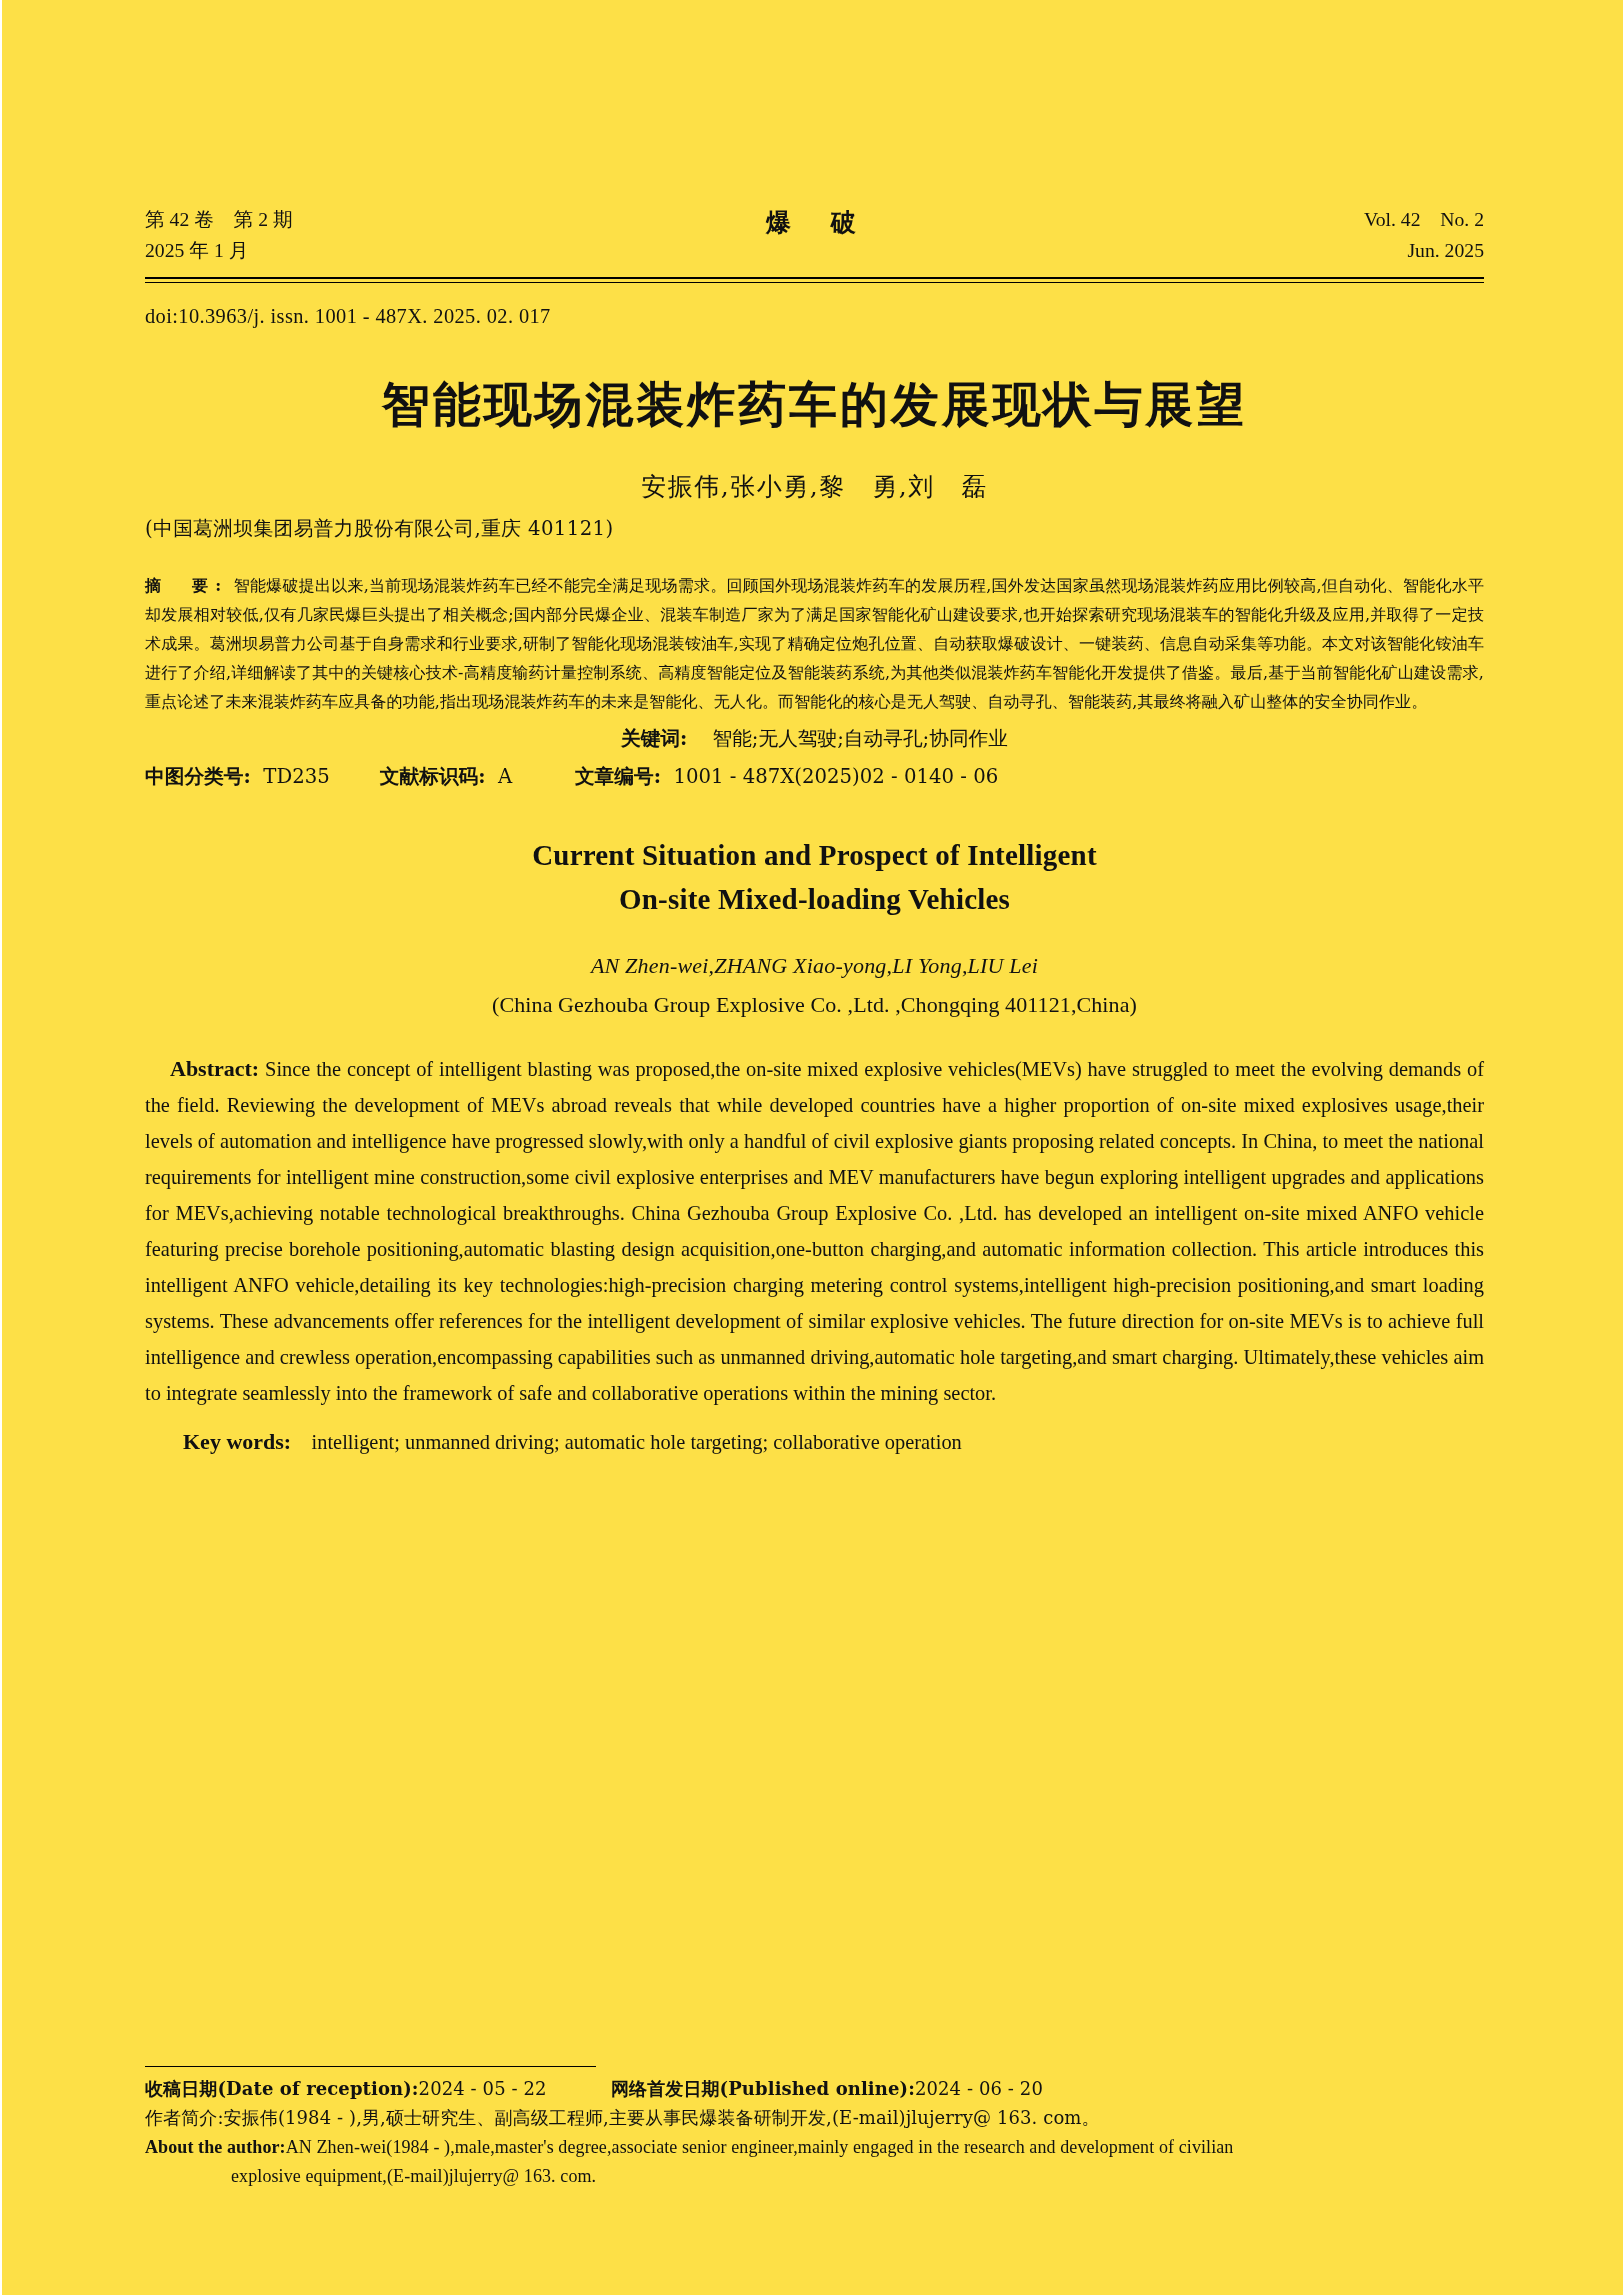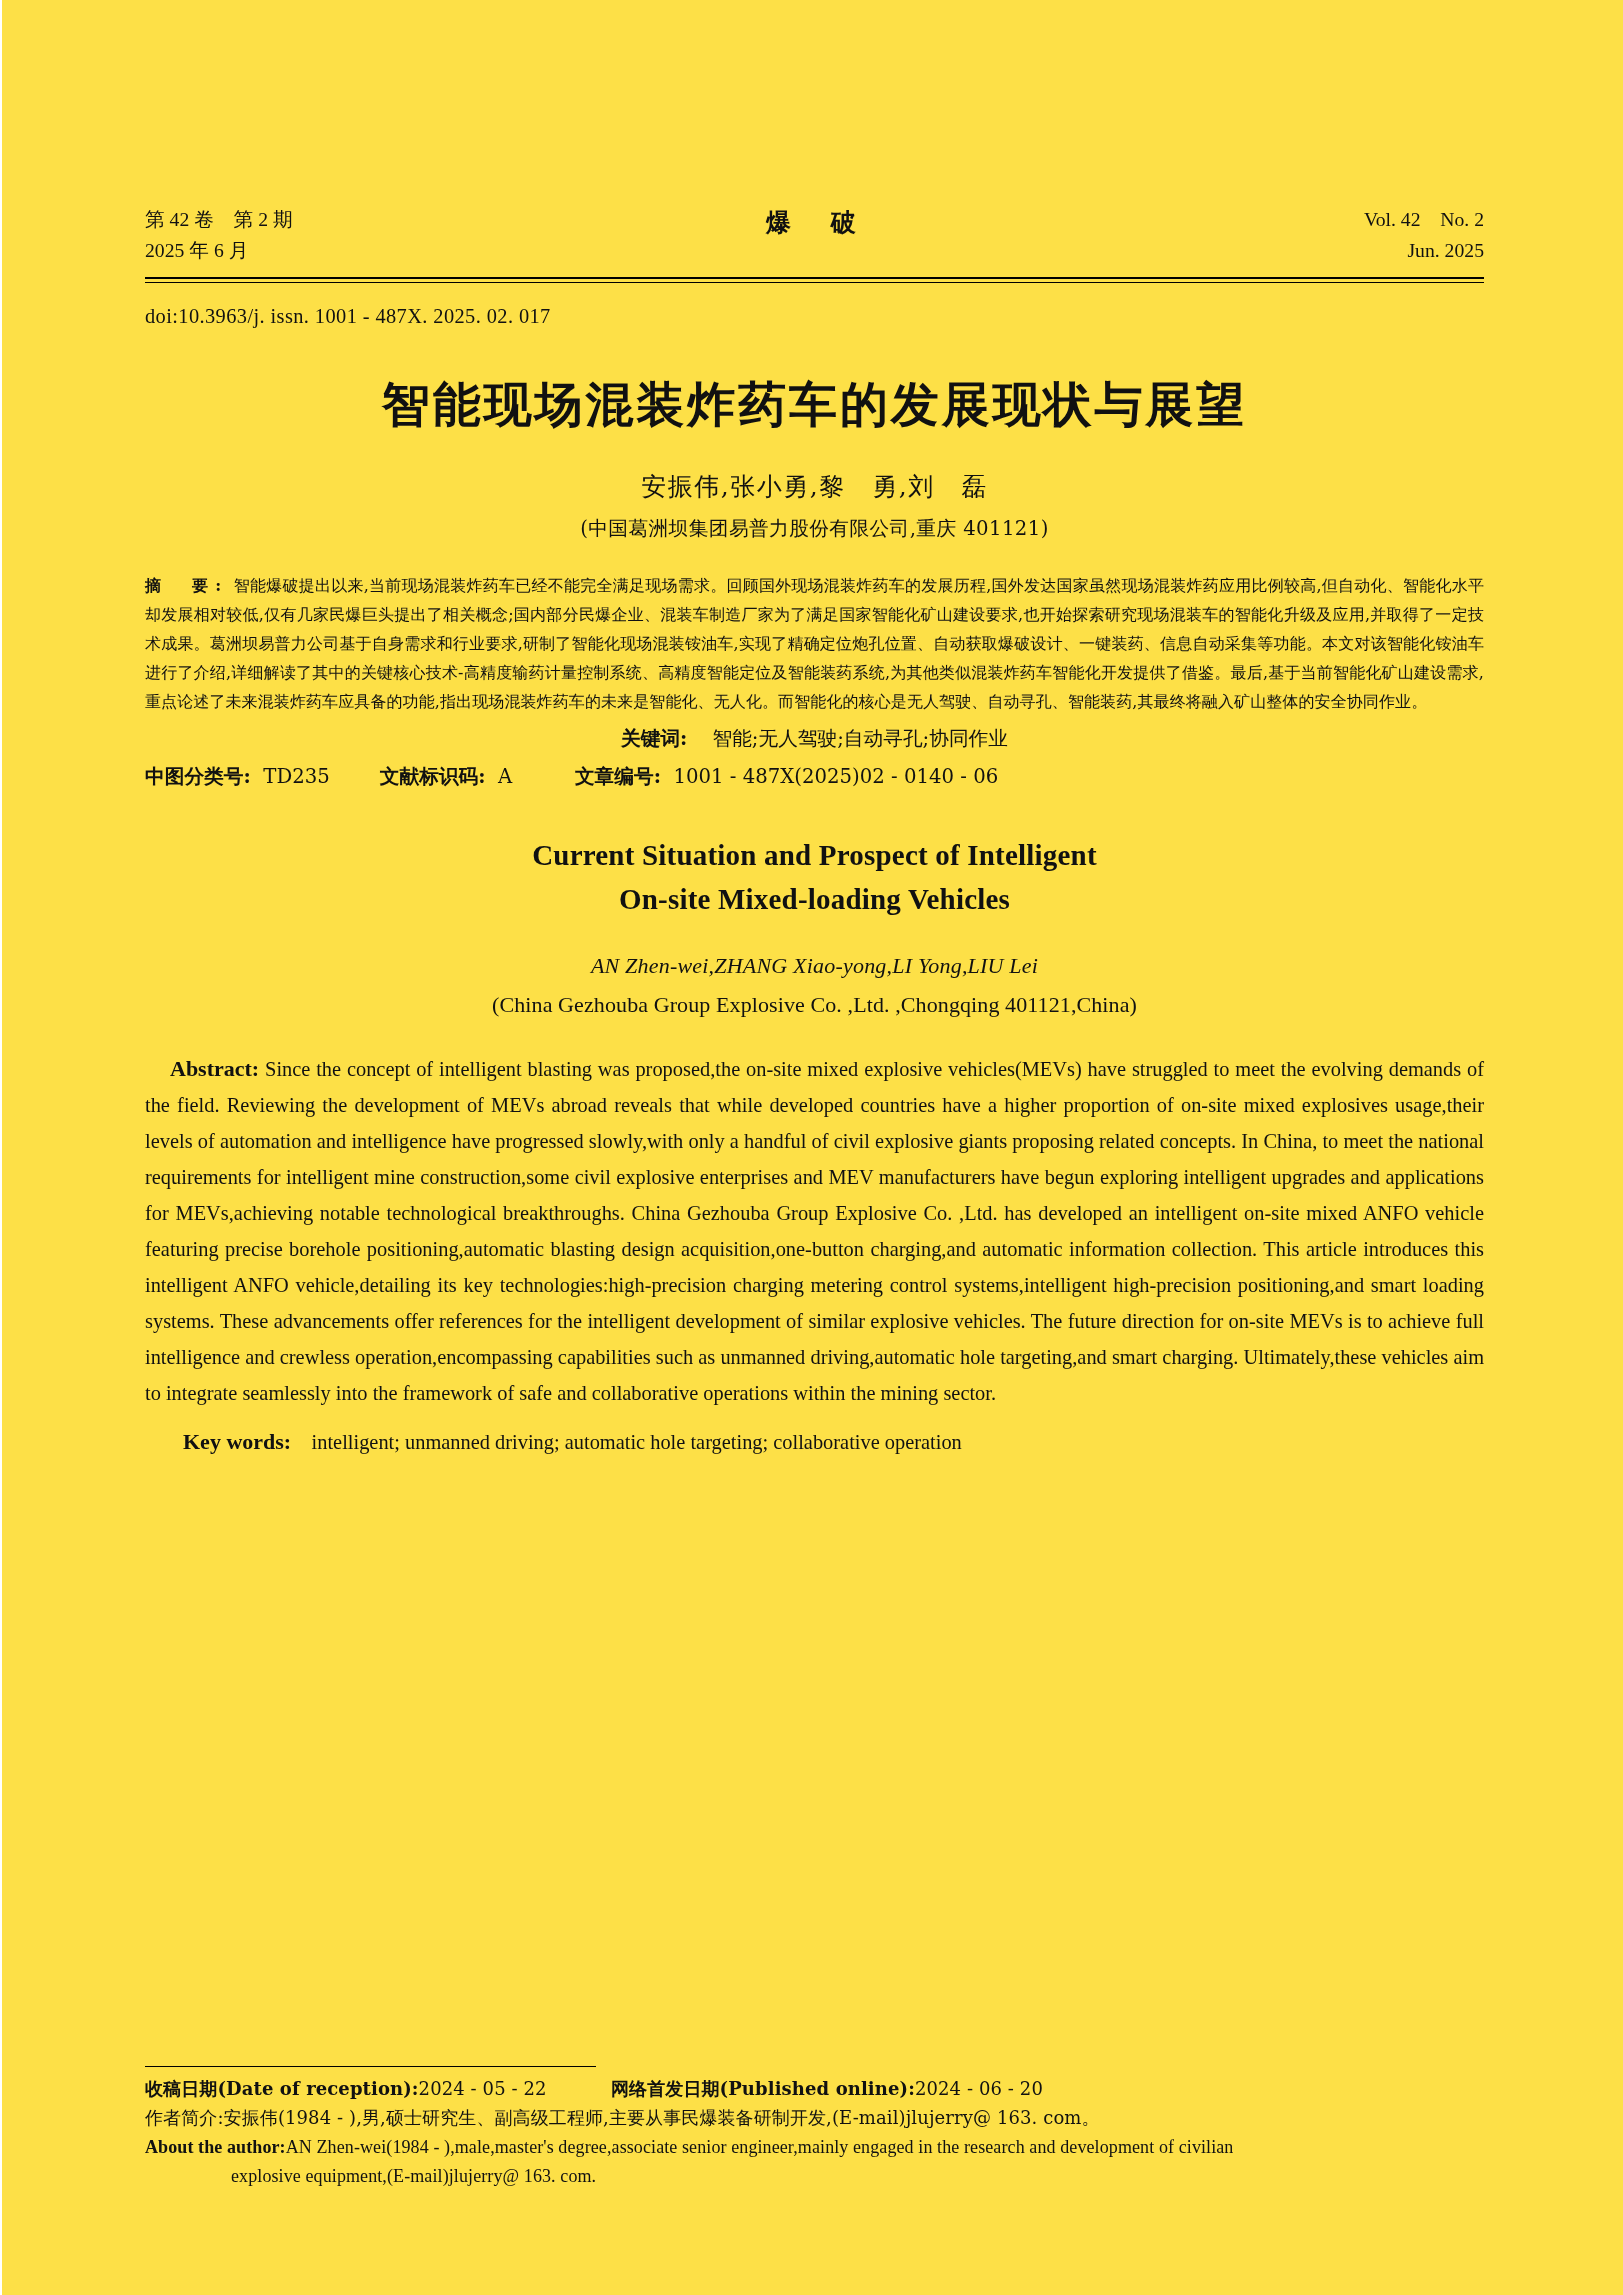--- a/index.html
+++ b/index.html
@@ -83,21 +83,21 @@
   }
   .cn-authors {
     margin-top: 33px;
     text-align: center;
     font-size: 25px;
     letter-spacing: 1.5px;
     font-family: "DejaVu Serif", serif;
   }
   .cn-affil {
     margin-top: 11.6px;
-    text-align: center;
+    text-align: left;
     font-size: 19.7px;
     letter-spacing: 0.4px;
     font-family: "DejaVu Serif", serif;
   }
 
   
   .cn-abs {
     margin-top: 29px;
     font-size: 16px;
     line-height: 1.82;
@@ -198,21 +198,21 @@
 </style>
 </head>
 <body>
 
 <div class="page">
   <div class="content">
 
     <div class="runhead">
       <div class="left">
         <div>第 42 卷　第 2 期</div>
-        <div>2025 年 6 月</div>
+        <div>2025 年 1 月</div>
       </div>
       <div class="center">
         <div class="cn">爆　破</div>
       </div>
       <div class="right">
         <div>Vol. 42　No. 2</div>
         <div>Jun. 2025</div>
       </div>
     </div>
     <div class="rule-double"></div>

